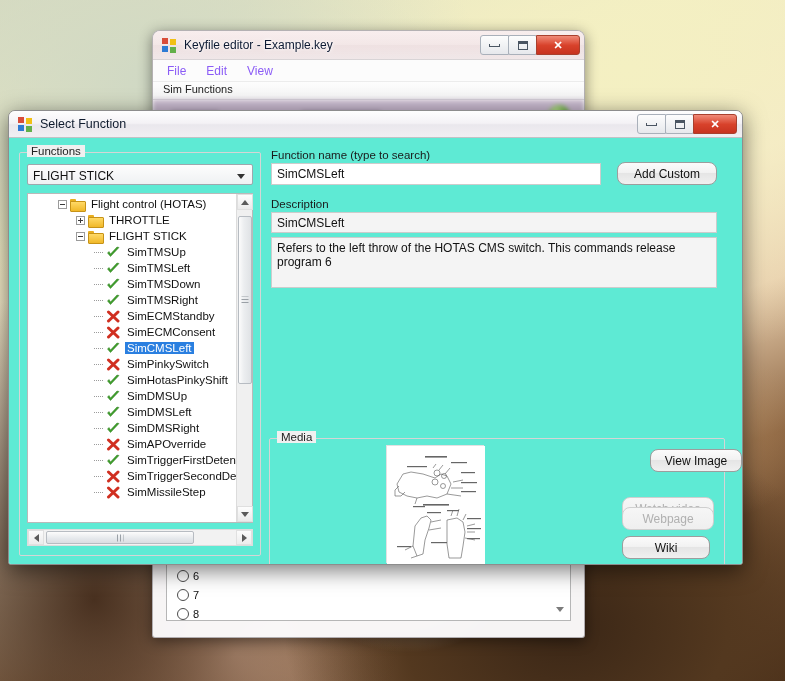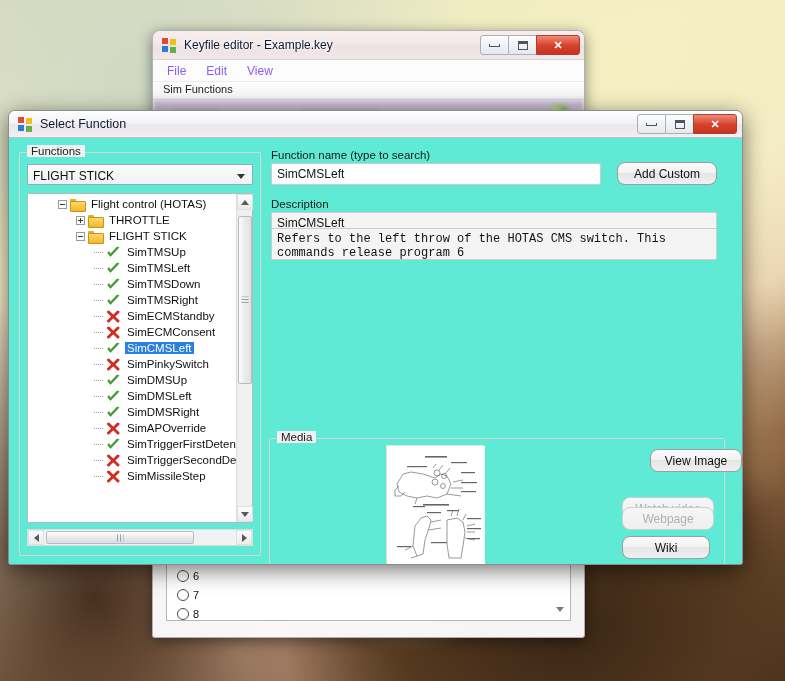--- a/index.html
+++ b/index.html
@@ -459,20 +459,28 @@
                   </g>
                 </svg></span>
               <span class="t-label">SimPinkySwitch</span>
             </div>
             <div class="t-row">
               <span class="t-indent" style="width: 66px; background: repeating-linear-gradient(rgb(168, 168, 168) 0px, rgb(168, 168, 168) 1px, transparent 1px, transparent 2px) 47px center / 1px 100% no-repeat, repeating-linear-gradient(rgb(168, 168, 168) 0px, rgb(168, 168, 168) 1px, transparent 1px, transparent 2px) 65px center / 1px 100%;"></span>
               <span class="dots"></span>
               <span class="mark"><svg width="15" height="13" viewBox="0 0 15 13">
                   <path d="M1.5 7 L4.5 10.5 L13 1.5 L11 1 L4.5 8 L3 5.5 Z" fill="#3fa02c" stroke="#2e7a1f" stroke-width="0.5"></path>
                 </svg></span>
+              <span class="t-label">SimHotasPinkyShift</span>
+            </div>
+            <div class="t-row">
+              <span class="t-indent" style="width: 66px; background: repeating-linear-gradient(rgb(168, 168, 168) 0px, rgb(168, 168, 168) 1px, transparent 1px, transparent 2px) 47px center / 1px 100% no-repeat, repeating-linear-gradient(rgb(168, 168, 168) 0px, rgb(168, 168, 168) 1px, transparent 1px, transparent 2px) 65px center / 1px 100%;"></span>
+              <span class="dots"></span>
+              <span class="mark"><svg width="15" height="13" viewBox="0 0 15 13">
+                  <path d="M1.5 7 L4.5 10.5 L13 1.5 L11 1 L4.5 8 L3 5.5 Z" fill="#3fa02c" stroke="#2e7a1f" stroke-width="0.5"></path>
+                </svg></span>
               <span class="t-label">SimDMSUp</span>
             </div>
             <div class="t-row">
               <span class="t-indent" style="width: 66px; background: repeating-linear-gradient(rgb(168, 168, 168) 0px, rgb(168, 168, 168) 1px, transparent 1px, transparent 2px) 47px center / 1px 100% no-repeat, repeating-linear-gradient(rgb(168, 168, 168) 0px, rgb(168, 168, 168) 1px, transparent 1px, transparent 2px) 65px center / 1px 100%;"></span>
               <span class="dots"></span>
               <span class="mark"><svg width="15" height="13" viewBox="0 0 15 13">
                   <path d="M1.5 7 L4.5 10.5 L13 1.5 L11 1 L4.5 8 L3 5.5 Z" fill="#3fa02c" stroke="#2e7a1f" stroke-width="0.5"></path>
                 </svg></span>
               <span class="t-label">SimDMSLeft</span>
             </div>
@@ -555,21 +563,21 @@
     <span class="sect-label" style="left:262px; top:11px;">Function name (type to search)</span>
     <div class="tbox" id="function-name-input" style="left:262px; top:25px; width:330px; height:22px;">
       <span>SimCMSLeft</span>
     </div>
     <div class="btn" style="left:608px; top:24px; width:100px; height:23px;">Add Custom</div>
 
     <span class="sect-label" style="left:262px; top:60px;">Description</span>
     <div class="tbox readonly" style="left:262px; top:74px; width:446px; height:21px;">
       <span>SimCMSLeft</span>
     </div>
-    <div class="tbox readonly" style="left:262px; top:90px; width:446px; height:32px; align-items:flex-start;font-family:Liberation Mono, monospace;">
+    <div class="tbox readonly" style="left:262px; top:99px; width:446px; height:51px; align-items:flex-start;">
       <span>Refers to the left throw of the HOTAS CMS switch. This commands release program 6</span>
     </div>
 
     <div class="group" id="media-group">
       <span class="legend">Media</span>
       <div id="media-thumb">
         <svg viewBox="0 0 98 118" width="98" height="118">
           <rect width="98" height="118" fill="#ffffff"></rect>
           <g stroke="#555" fill="none" stroke-width="0.6">
             <path d="M10 38 L16 28 L24 26 L36 28 L48 32 L54 28 L60 30 L64 38 L60 48 L50 52 L40 50 L30 52 L20 50 L12 46 Z"></path>

